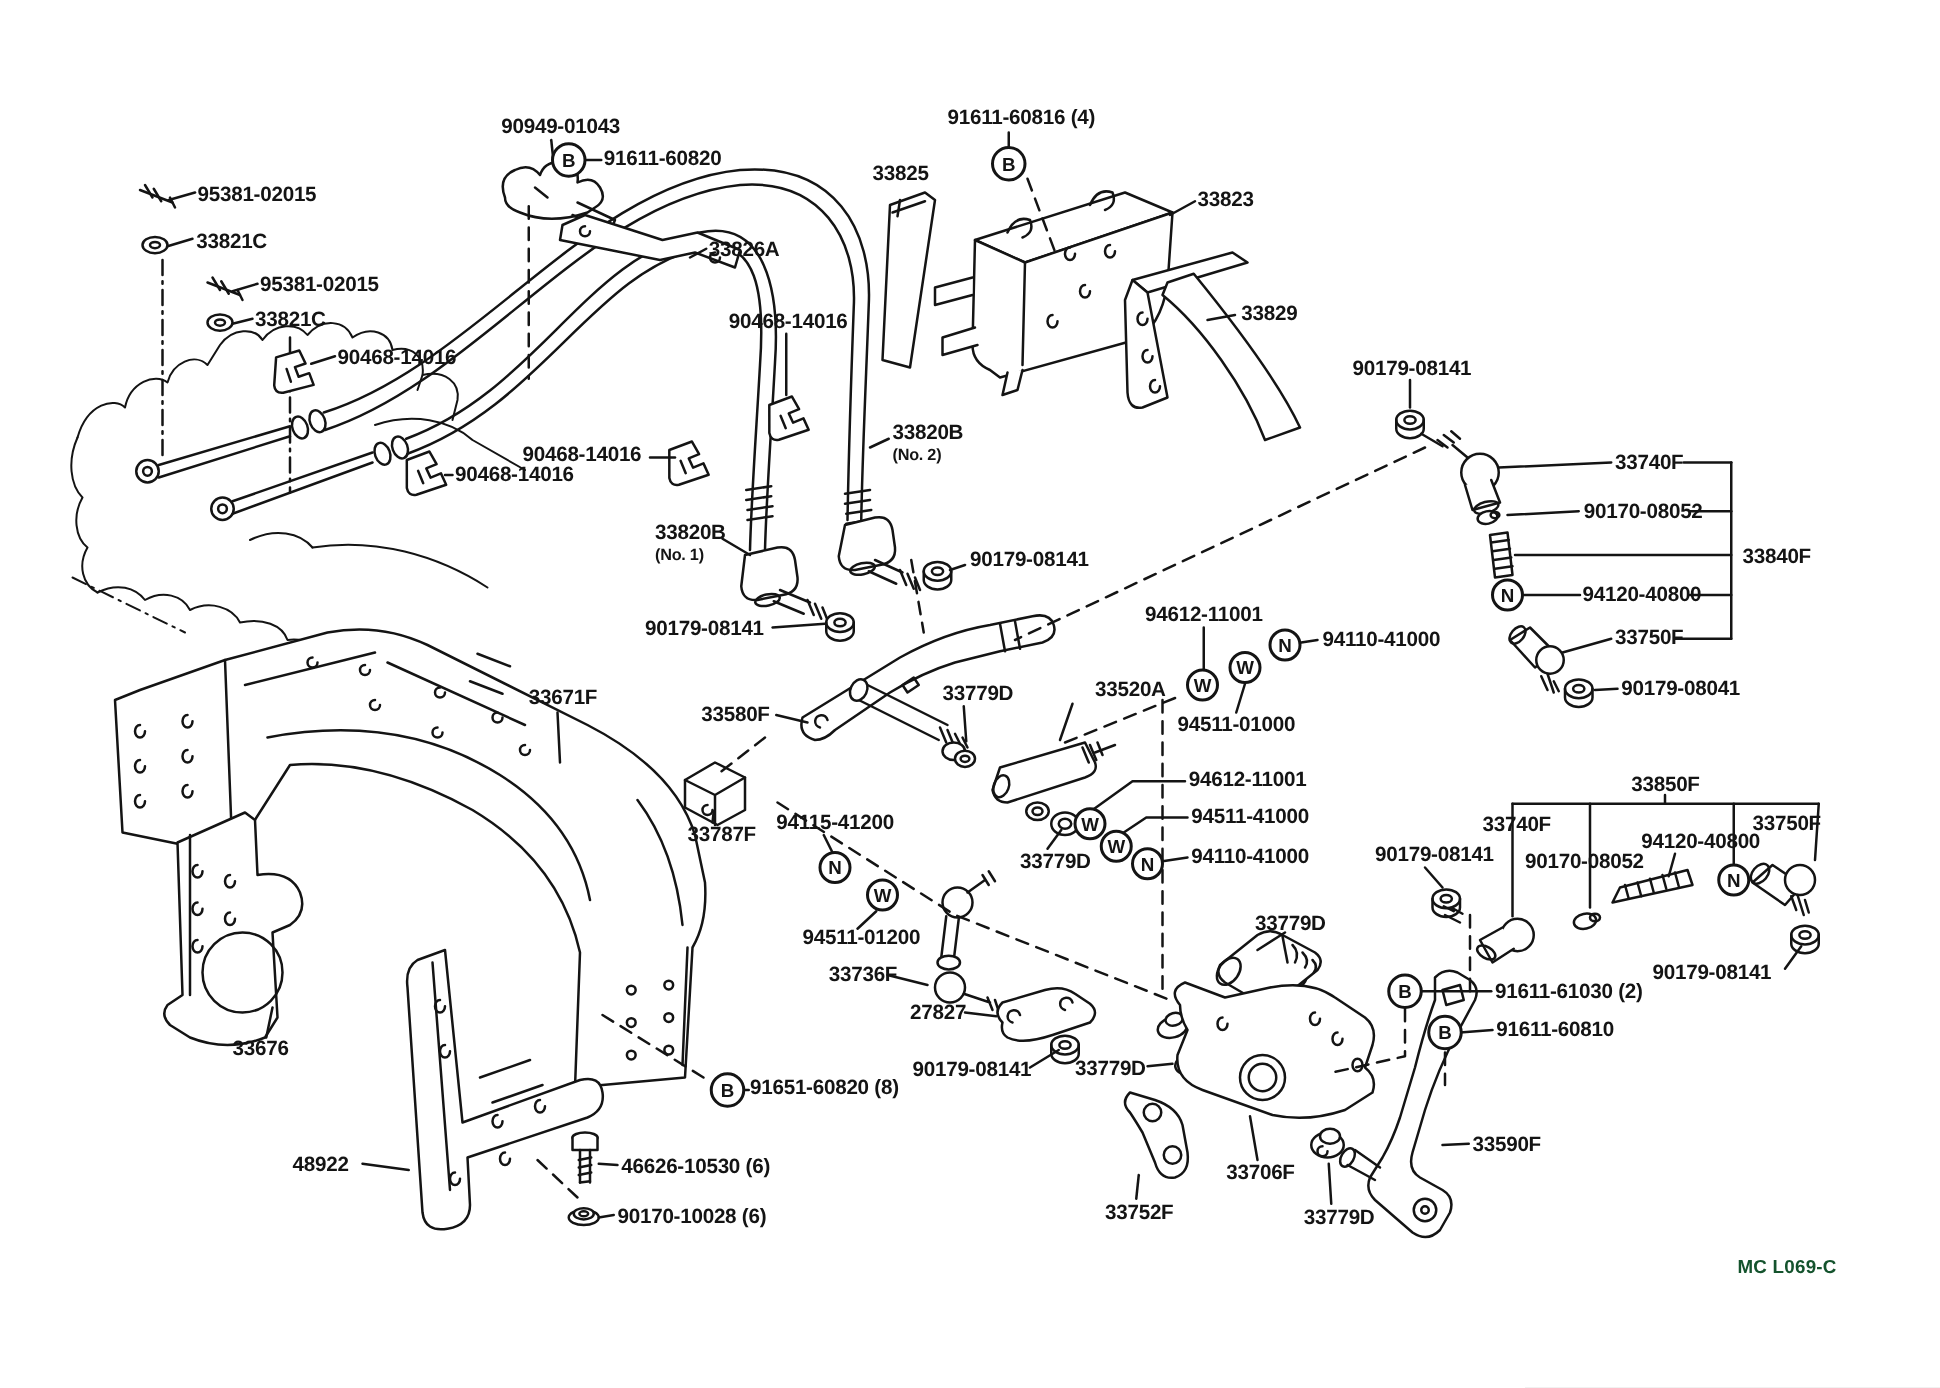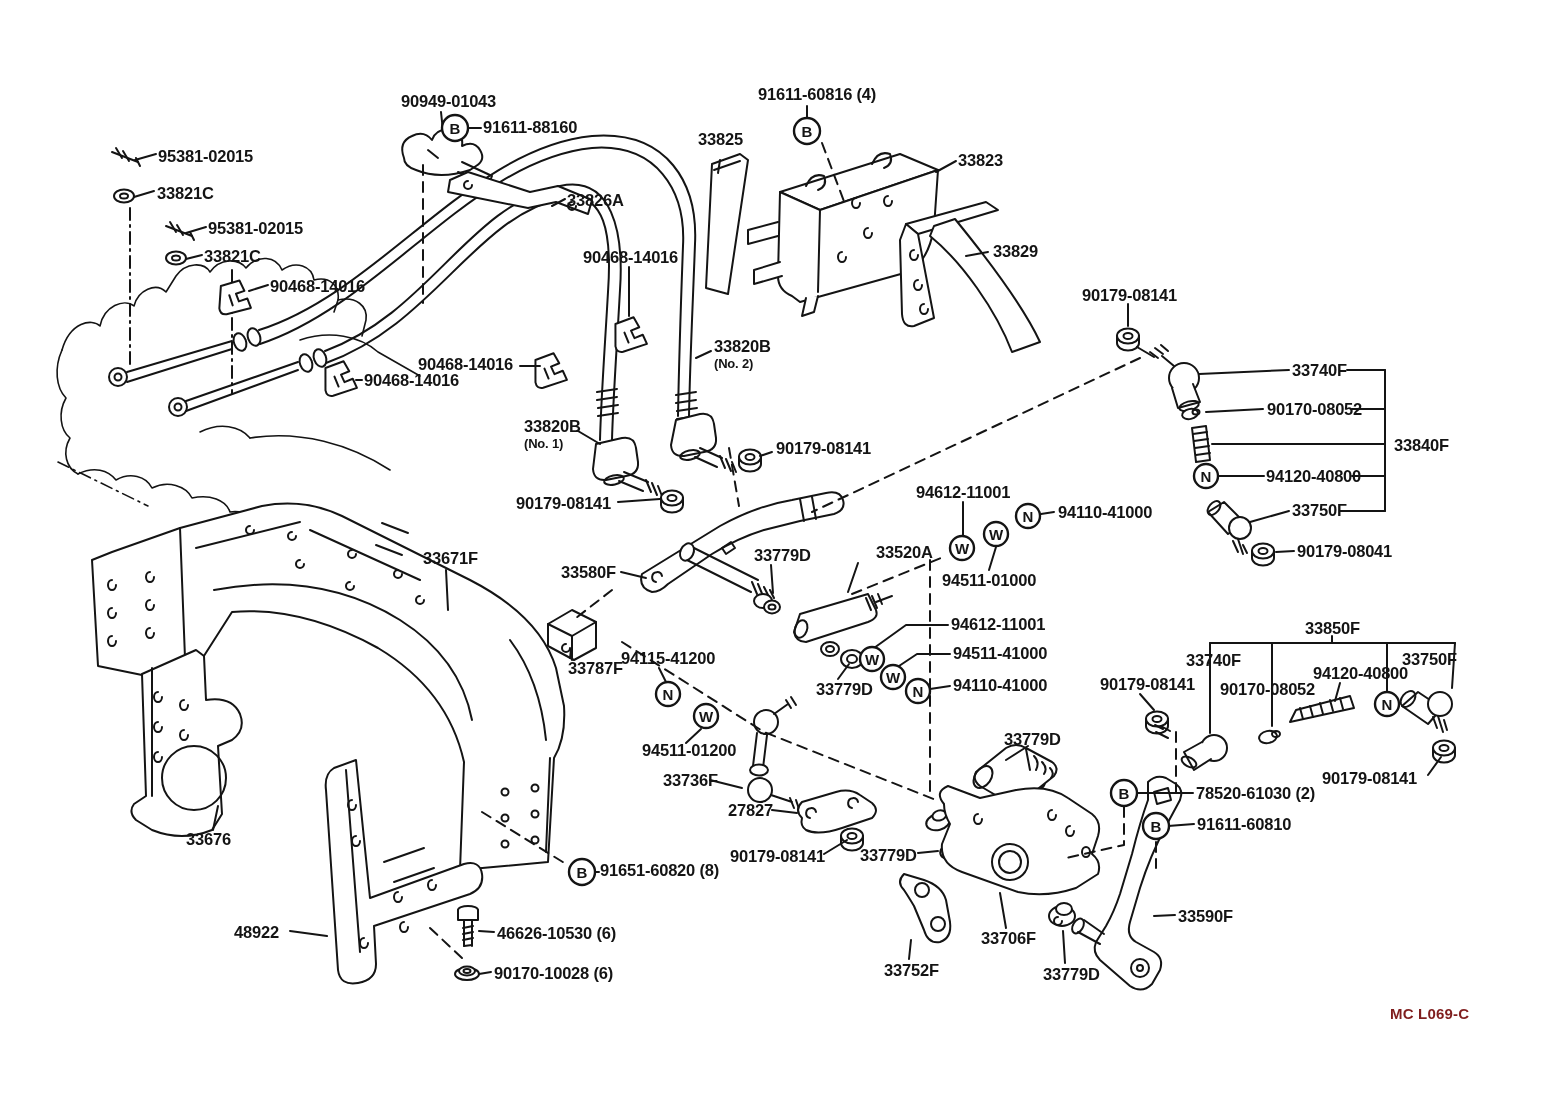--- a/index.html
+++ b/index.html
@@ -2,21 +2,21 @@
 <html><head>
 <meta charset="utf-8">
 <style>
   html,body{margin:0;padding:0;background:#e8e8e8;}
   #stage{position:relative;width:1552px;height:1110px;background:#ffffff;overflow:hidden;
          font-family:"Liberation Sans",sans-serif;}
   #art{position:absolute;left:0;top:0;}
   .lbl{position:absolute;font:bold 16.5px/1.04 "Liberation Sans",sans-serif;color:#141414;
        letter-spacing:-0.2px;white-space:nowrap;}
   .lbl.sm{font-size:13px;}
-  .footer{position:absolute;font:bold 15px "Liberation Sans",sans-serif;color:#7f1d1d;letter-spacing:.2px;}
+  .footer{position:absolute;font:bold 15px "Liberation Sans",sans-serif;color:#14532d;letter-spacing:.2px;}
   svg *{vector-effect:non-scaling-stroke;}
 </style>
 </head>
 <body>
 
 <div id="stage">
 
 <svg id="art" width="1552" height="1110" viewBox="0 0 1552 1110">
   <g fill="none" stroke="#141414" stroke-width="2" stroke-linecap="round" stroke-linejoin="round">
 
@@ -528,21 +528,21 @@
     </g>
   </g>
 </svg>
 
 <span class="lbl" style="left:158px;top:148px">95381-02015</span>
 <span class="lbl" style="left:157px;top:185px">33821C</span>
 <span class="lbl" style="left:208px;top:220px">95381-02015</span>
 <span class="lbl" style="left:204px;top:248px">33821C</span>
 <span class="lbl" style="left:270px;top:278px">90468-14016</span>
 <span class="lbl" style="left:401px;top:93px">90949-01043</span>
-<span class="lbl" style="left:483px;top:119px">91611-88160</span>
+<span class="lbl" style="left:483px;top:119px">91611-60820</span>
 <span class="lbl" style="left:567px;top:192px">33826A</span>
 <span class="lbl" style="left:583px;top:249px">90468-14016</span>
 <span class="lbl" style="left:698px;top:131px">33825</span>
 <span class="lbl" style="left:758px;top:86px">91611-60816 (4)</span>
 <span class="lbl" style="left:958px;top:152px">33823</span>
 <span class="lbl" style="left:993px;top:243px">33829</span>
 <span class="lbl" style="left:1082px;top:287px">90179-08141</span>
 <span class="lbl" style="left:1292px;top:362px">33740F</span>
 <span class="lbl" style="left:1267px;top:401px">90170-08052</span>
 <span class="lbl" style="left:1394px;top:437px">33840F</span>
@@ -560,37 +560,37 @@
 <span class="lbl" style="left:916px;top:484px">94612-11001</span>
 <span class="lbl" style="left:1058px;top:504px">94110-41000</span>
 <span class="lbl" style="left:942px;top:572px">94511-01000</span>
 <span class="lbl" style="left:423px;top:550px">33671F</span>
 <span class="lbl" style="left:561px;top:564px">33580F</span>
 <span class="lbl" style="left:754px;top:547px">33779D</span>
 <span class="lbl" style="left:876px;top:544px">33520A</span>
 <span class="lbl" style="left:951px;top:616px">94612-11001</span>
 <span class="lbl" style="left:953px;top:645px">94511-41000</span>
 <span class="lbl" style="left:953px;top:677px">94110-41000</span>
-<span class="lbl" style="left:568px;top:660px">33787F</span>
+<span class="lbl" style="left:550px;top:660px">33787F</span>
 <span class="lbl" style="left:621px;top:650px">94115-41200</span>
 <span class="lbl" style="left:816px;top:681px">33779D</span>
 <span class="lbl" style="left:642px;top:742px">94511-01200</span>
 <span class="lbl" style="left:663px;top:772px">33736F</span>
 <span class="lbl" style="left:728px;top:802px">27827</span>
 <span class="lbl" style="left:730px;top:848px">90179-08141</span>
 <span class="lbl" style="left:860px;top:847px">33779D</span>
 <span class="lbl" style="left:1004px;top:731px">33779D</span>
 <span class="lbl" style="left:1305px;top:620px">33850F</span>
 <span class="lbl" style="left:1186px;top:652px">33740F</span>
 <span class="lbl" style="left:1100px;top:676px">90179-08141</span>
 <span class="lbl" style="left:1220px;top:681px">90170-08052</span>
 <span class="lbl" style="left:1313px;top:665px">94120-40800</span>
 <span class="lbl" style="left:1402px;top:651px">33750F</span>
 <span class="lbl" style="left:1322px;top:770px">90179-08141</span>
-<span class="lbl" style="left:1196px;top:785px">78520-61030 (2)</span>
+<span class="lbl" style="left:1196px;top:785px">91611-61030 (2)</span>
 <span class="lbl" style="left:1197px;top:816px">91611-60810</span>
 <span class="lbl" style="left:186px;top:831px">33676</span>
 <span class="lbl" style="left:234px;top:924px">48922</span>
 <span class="lbl" style="left:600px;top:862px">91651-60820 (8)</span>
 <span class="lbl" style="left:497px;top:925px">46626-10530 (6)</span>
 <span class="lbl" style="left:494px;top:965px">90170-10028 (6)</span>
 <span class="lbl" style="left:884px;top:962px">33752F</span>
 <span class="lbl" style="left:981px;top:930px">33706F</span>
 <span class="lbl" style="left:1043px;top:966px">33779D</span>
 <span class="lbl" style="left:1178px;top:908px">33590F</span>

